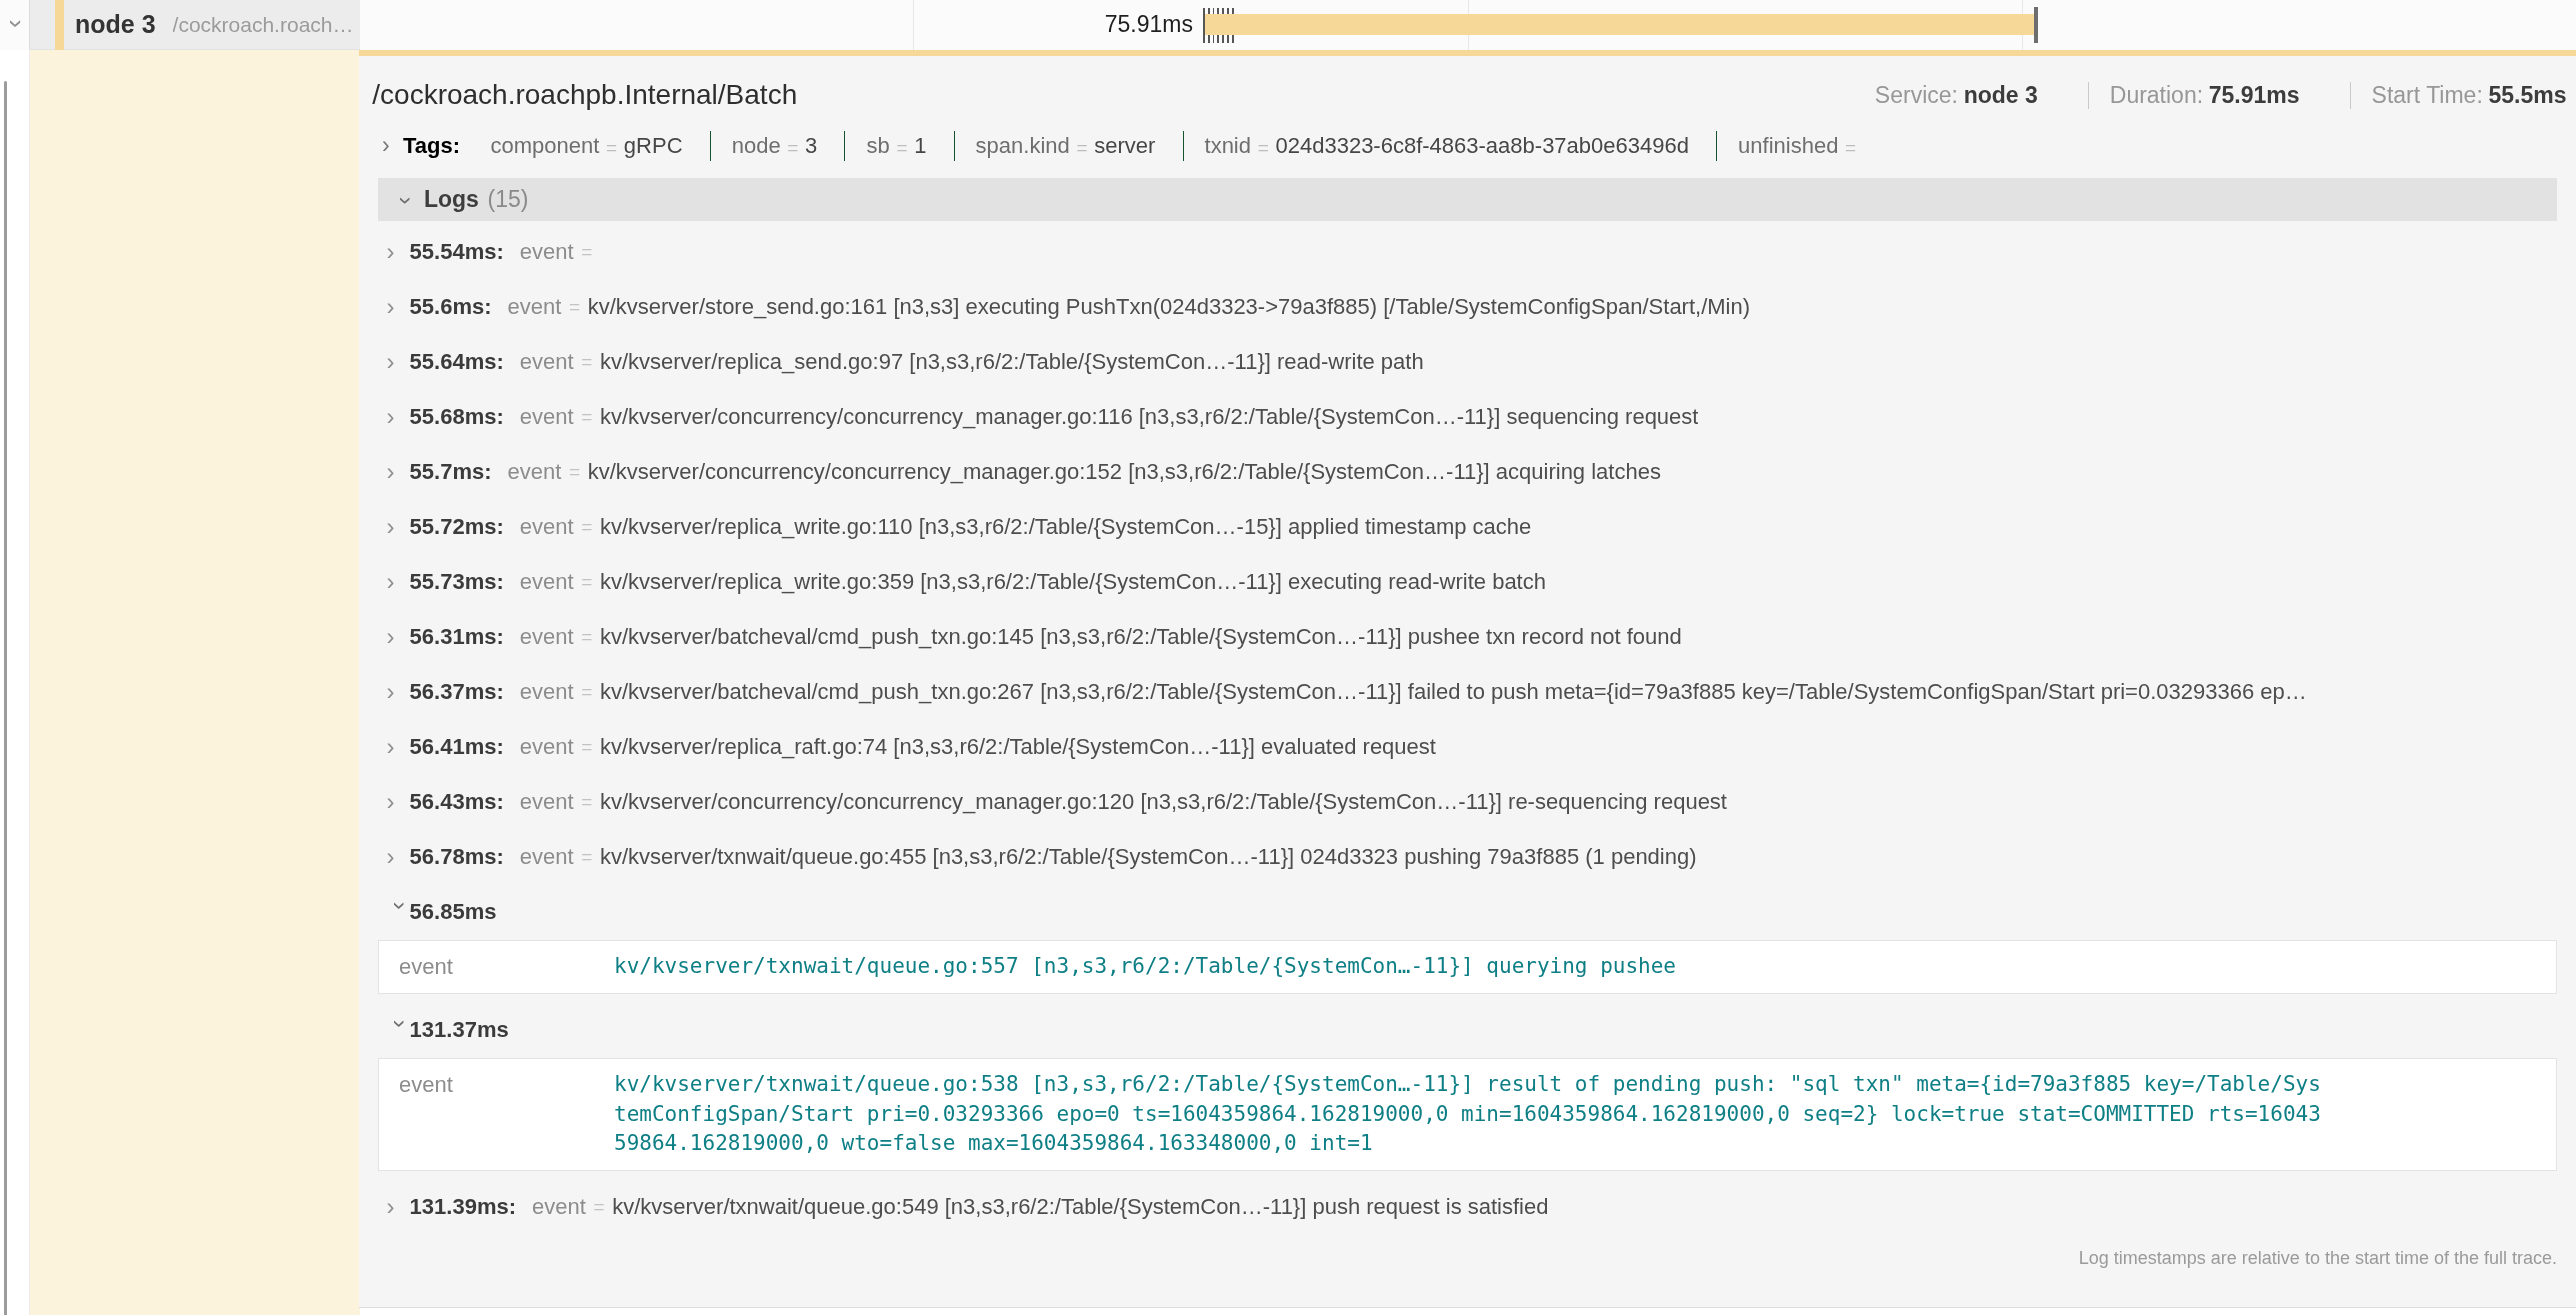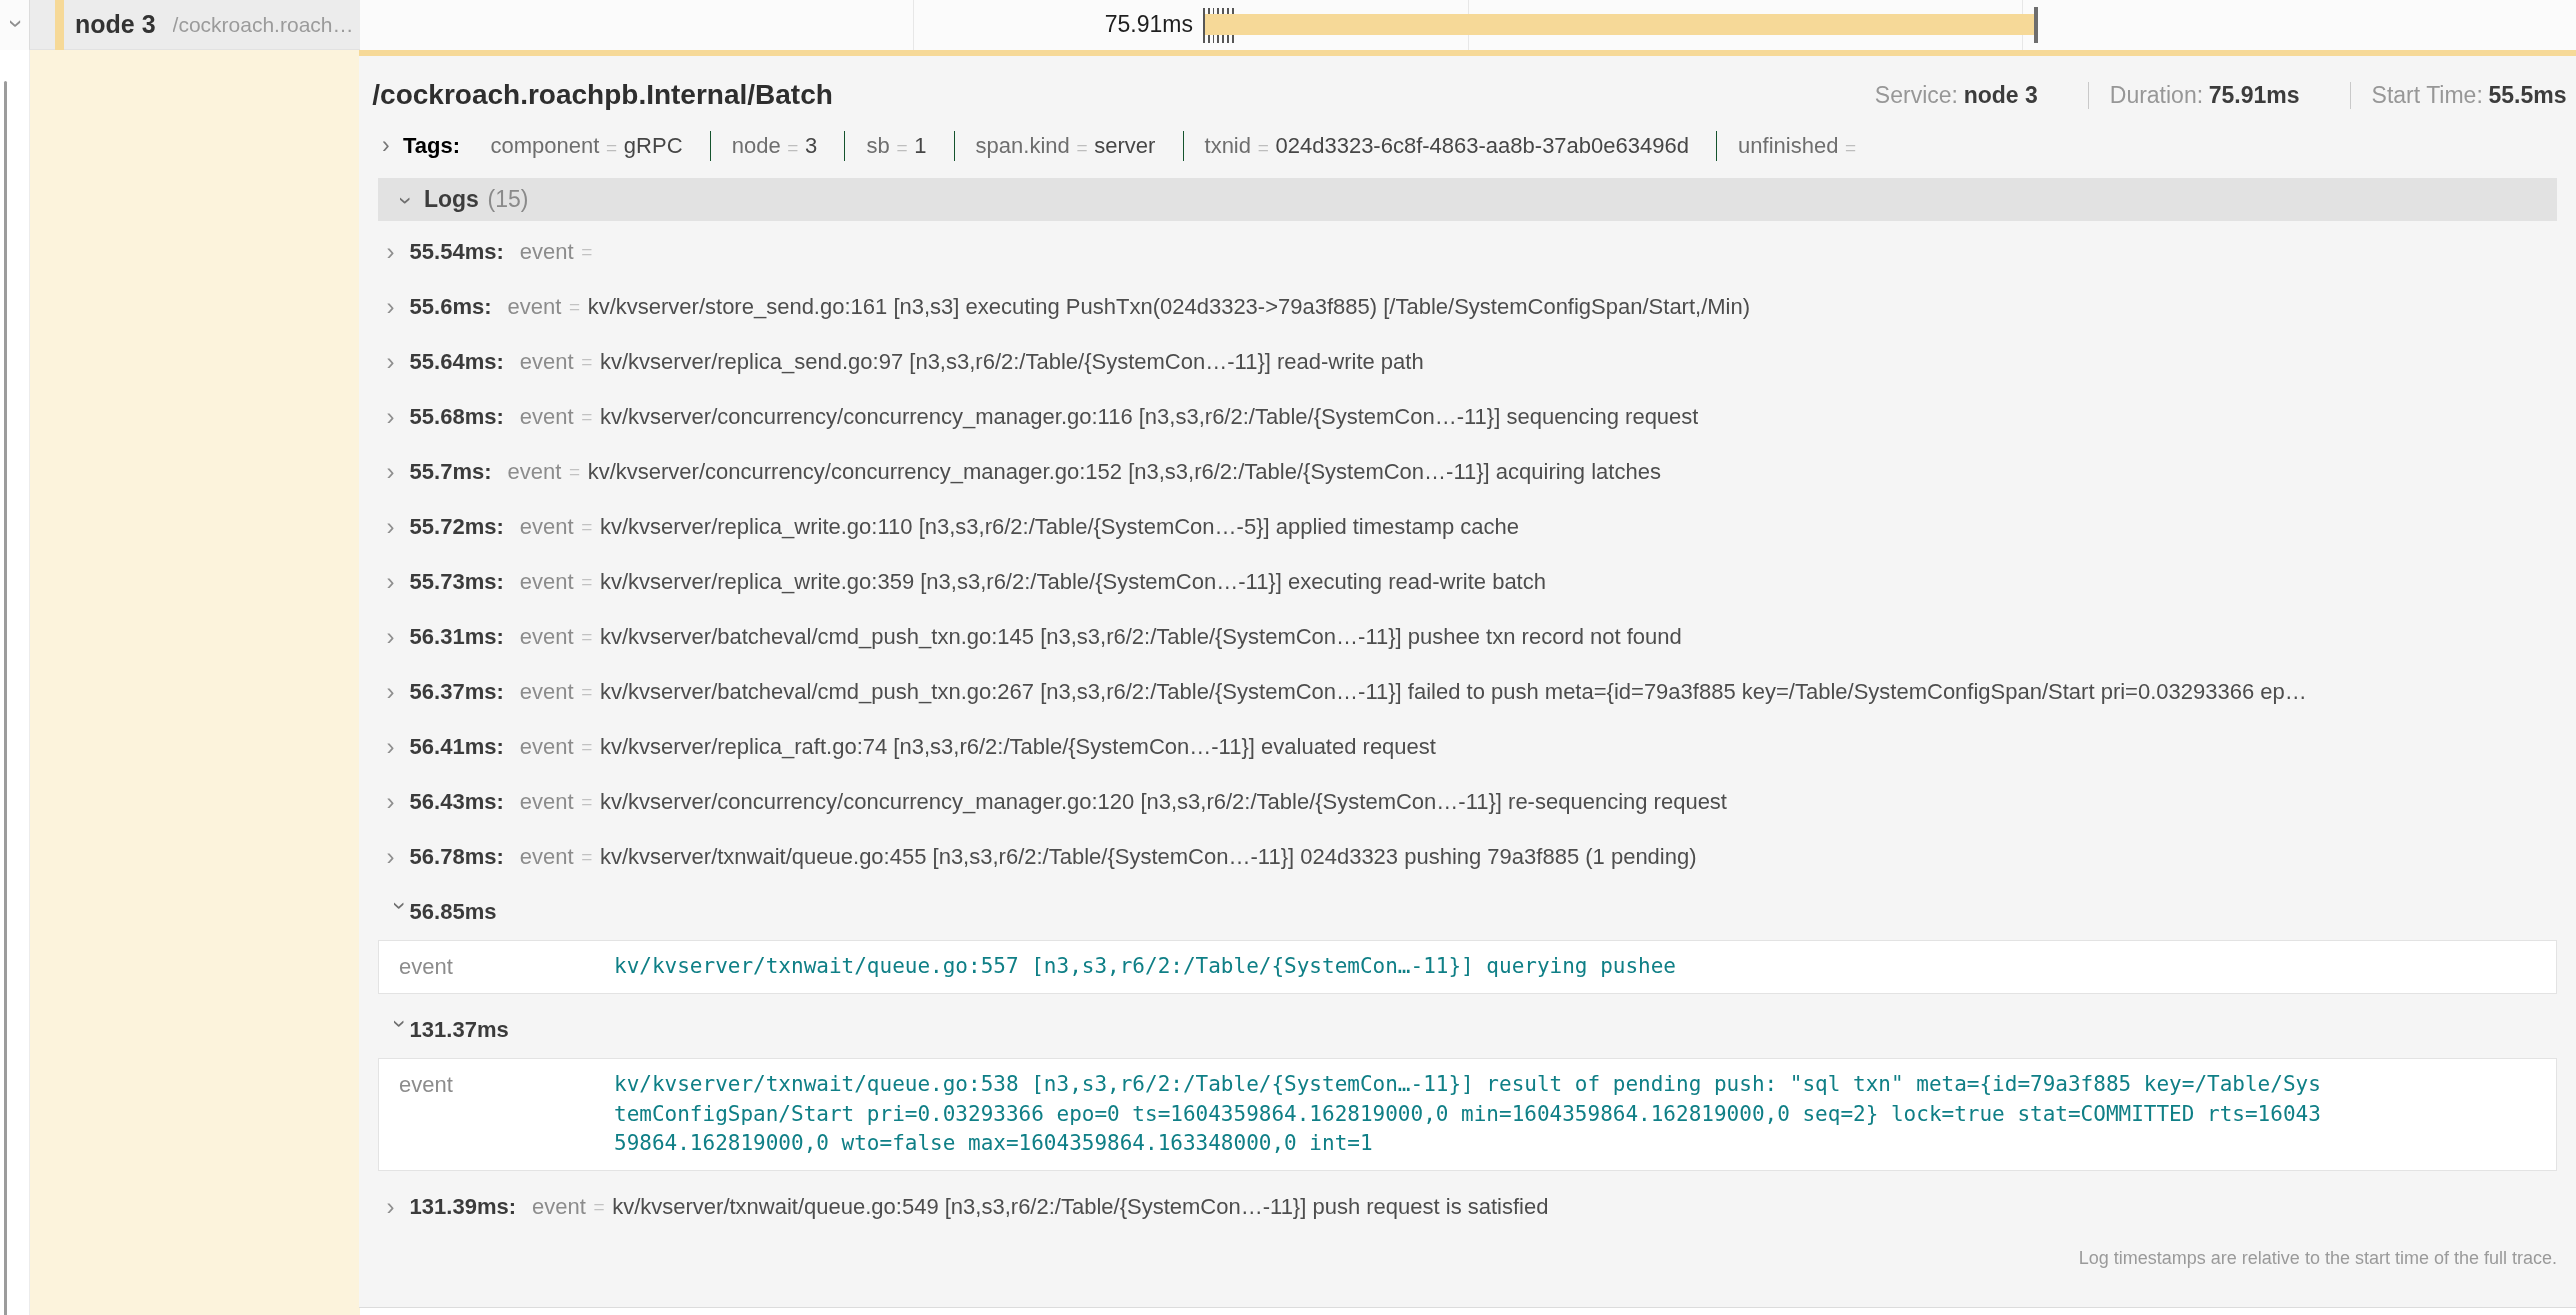--- a/index.html
+++ b/index.html
@@ -26,21 +26,21 @@
 
   
   .left-scroll{position:absolute;left:3.8px;top:81px;bottom:0;width:2.9px;background:#9c9c9c;border-radius:1.9px;}
   .left-col{position:absolute;left:29px;top:50px;width:331px;height:1266px;background:#fcf3dc;
             border-left:1px solid #ececec;box-sizing:border-box;}
 
   
   .panel{position:absolute;left:359px;top:50px;width:2217px;height:1258px;background:#f5f5f5;
          border-top:6.7px solid var(--accent,#f6d998);border-bottom:1px solid #dcdcdc;box-sizing:border-box;overflow:hidden;}
   .panel-header{display:flex;justify-content:space-between;align-items:flex-start;padding:23px 9.5px 0 13.3px;}
-  .title{font-size:28px;font-weight:bold;color:#2e2e2e;}
+  .title{font-size:28px;font-weight:normal;color:#2e2e2e;}
   .meta{display:flex;align-items:center;font-size:23px;color:#979797;margin-top:2.9px;white-space:nowrap;gap:29px;}
   .meta-item+.meta-item{border-left:1px solid #c9c9c9;margin-left:21px;padding-left:21px;}
   .meta-item b{color:#3c3c3c;margin-left:5.7px;}
 
   .tags-row{display:flex;align-items:center;padding:20px 13.3px 0 23px;font-size:22px;white-space:nowrap;}
   .tags-row .chev{font-size:23px;color:#777;}
   .tags-label{font-weight:bold;color:#000000;margin:0 9.5px 0 13.3px;}
   .tag{display:inline-flex;align-items:flex-end;padding:1.9px 21px;color:#6e6e6e;}
   .tag+.tag{border-left:1px solid #14532d;}
   .tag .eq{color:#bdbdbd;margin:0 6.7px;font-size:19px;}
@@ -205,21 +205,21 @@
     <span class="log-field">event</span>
     <span class="log-eq">=</span>
     <span class="log-msg">kv/kvserver/concurrency/concurrency_manager.go:152 [n3,s3,r6/2:/Table/{SystemCon…-11}] acquiring latches</span>
   </div>
 
   <div class="log-row">
     <span class="chev">›</span>
     <span class="log-time">55.72ms:</span>
     <span class="log-field">event</span>
     <span class="log-eq">=</span>
-    <span class="log-msg">kv/kvserver/replica_write.go:110 [n3,s3,r6/2:/Table/{SystemCon…-5}] applied timestamp cache</span>
+    <span class="log-msg">kv/kvserver/replica_write.go:110 [n3,s3,r6/2:/Table/{SystemCon…-15}] applied timestamp cache</span>
   </div>
 
   <div class="log-row">
     <span class="chev">›</span>
     <span class="log-time">55.73ms:</span>
     <span class="log-field">event</span>
     <span class="log-eq">=</span>
     <span class="log-msg">kv/kvserver/replica_write.go:359 [n3,s3,r6/2:/Table/{SystemCon…-11}] executing read-write batch</span>
   </div>
 

